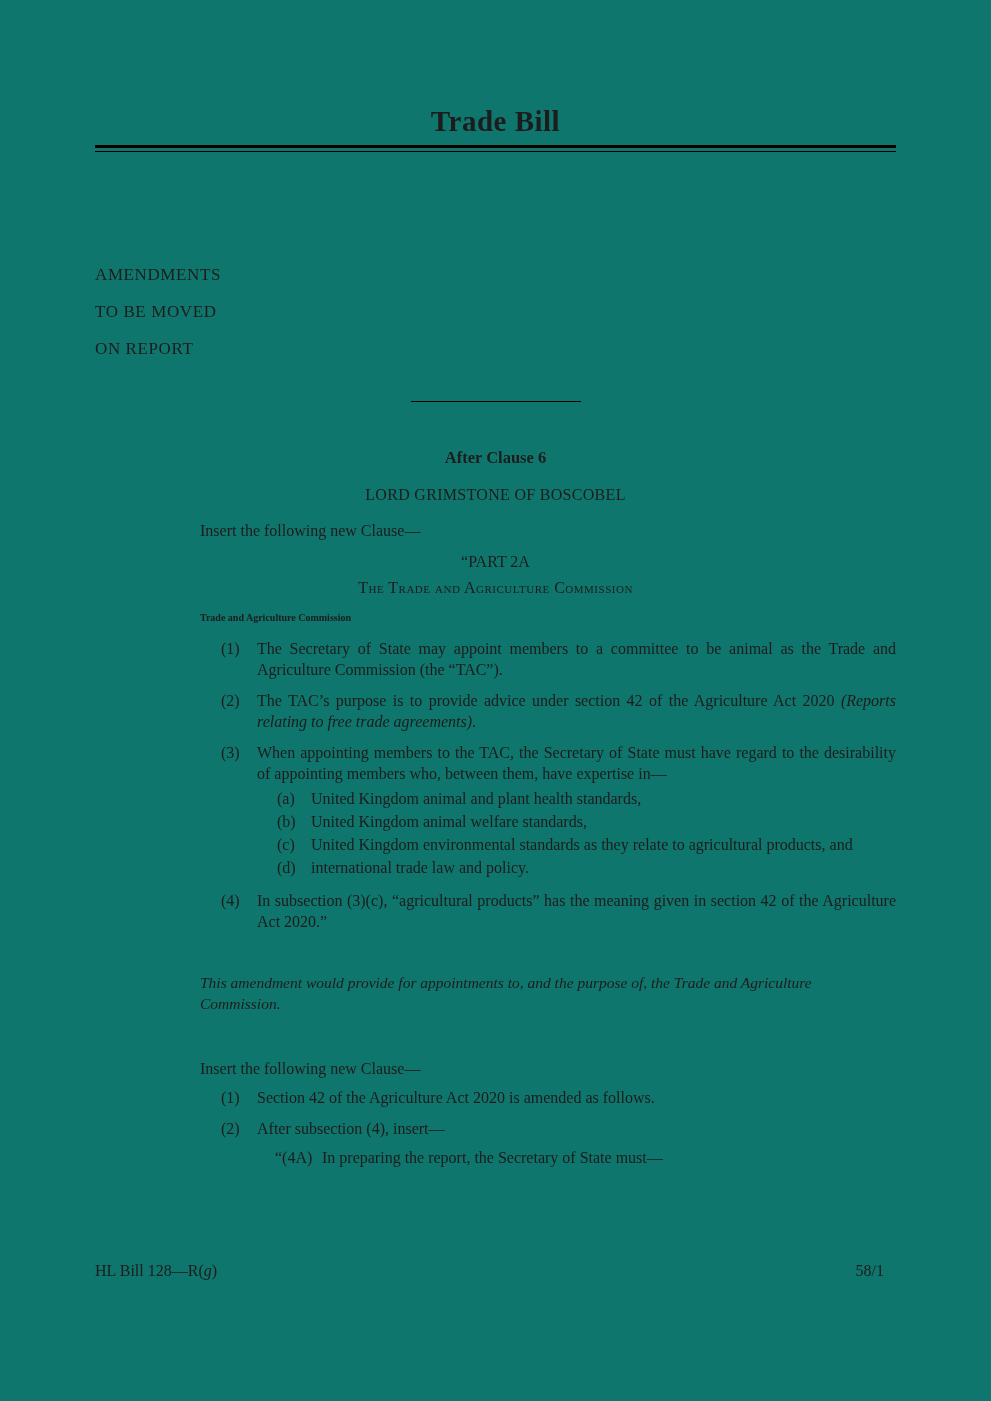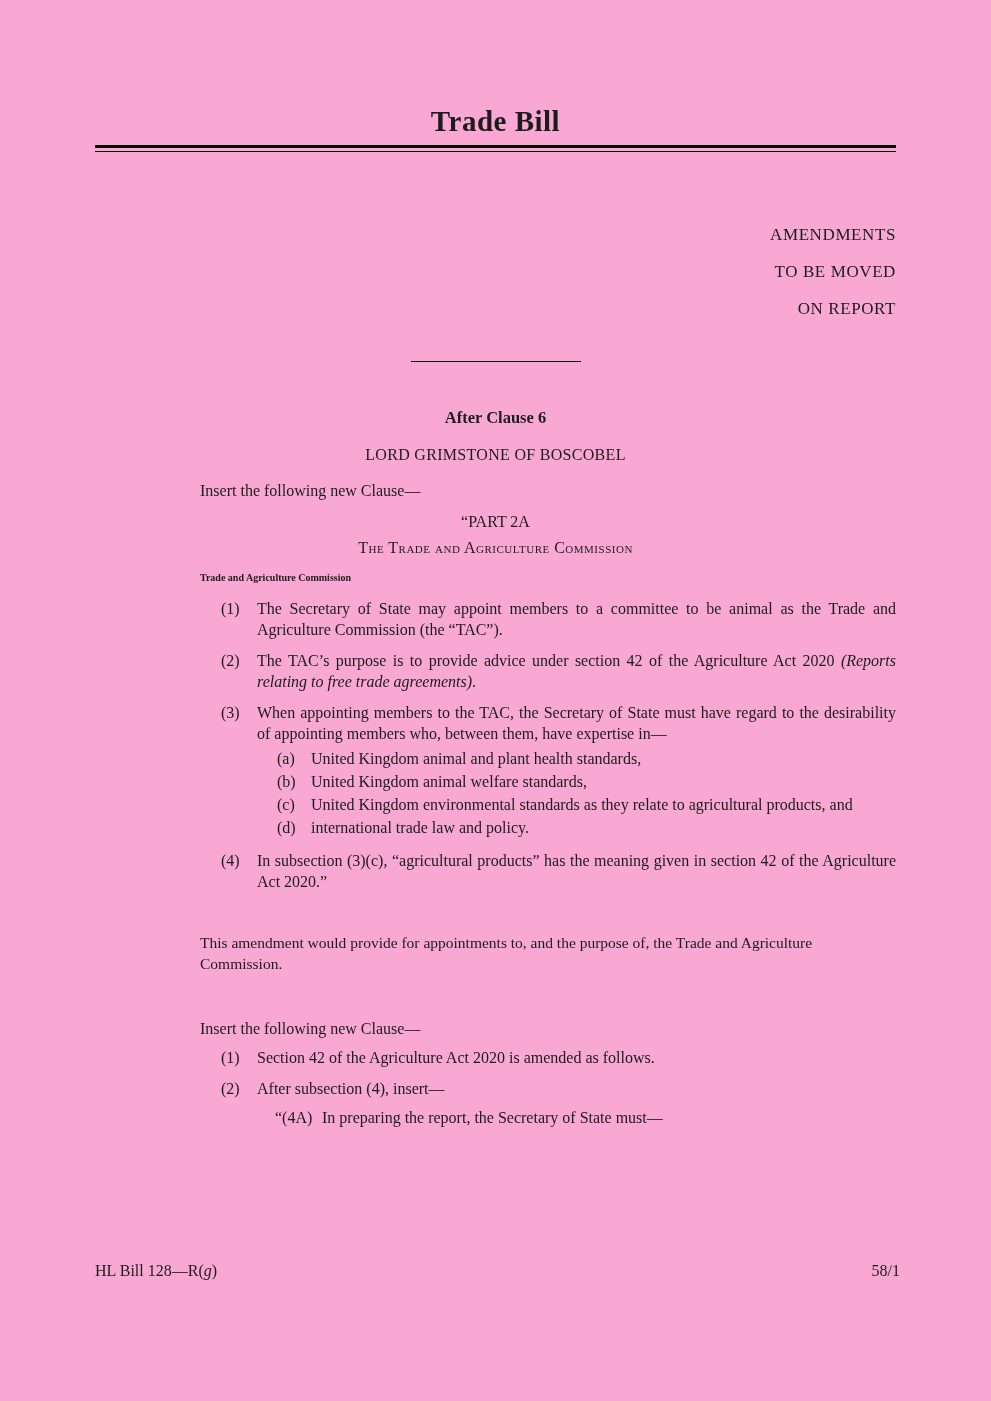--- a/index.html
+++ b/index.html
@@ -1,42 +1,42 @@
 <!DOCTYPE html>
 <html><head>
 <meta charset="utf-8">
 <style>
   html, body { margin: 0; padding: 0; background: #ffffff; }
   .page {
     position: relative;
     width: 991px;
     height: 1401px;
     margin: 0 auto;
-    background: #f9a8d4;
+    background: #0f766e;
     font-family: "Liberation Serif", "DejaVu Serif", serif;
     color: #1c1c1c;
     overflow: hidden;
   }
   .content { padding: 0 95px; }
 
   .doc-title {
     margin-top: 105px;
     text-align: center;
     font-size: 29px;
     font-weight: bold;
     letter-spacing: 0.5px;
   }
   .title-rule {
     margin-top: 7px;
     border-top: 3px solid #000;
     border-bottom: 1px solid #000;
     height: 3px;
   }
 
-  .heads { margin-top: 72px; text-align: right; }
+  .heads { margin-top: 112px; text-align: left; }
   .heads .head-line {
     font-size: 17px;
     letter-spacing: 0.6px;
     margin-bottom: 16px;
     line-height: 21px;
   }
 
   .divider {
     width: 170px;
     border-top: 1px solid #000;
@@ -120,31 +120,32 @@
   .explanatory { margin-top: 40px; margin-left: 105px; }
   .explanatory-heading {
     font-size: 15.5px;
     font-weight: bold;
     font-style: italic;
     line-height: 21px;
   }
   .explanatory-text {
     margin-top: 3px;
     font-size: 15.5px;
+    font-style: italic;
     line-height: 21px;
     max-width: 655px;
   }
 
   .amendment2 { margin-top: 44px; }
 
   .footer {
     position: absolute;
     top: 1262px;
     left: 95px;
-    right: 91px;
+    right: 107px;
     display: flex;
     justify-content: space-between;
     font-size: 16px;
   }
 </style>
 </head>
 <body>
 
 <div class="page">
   <div class="content">

